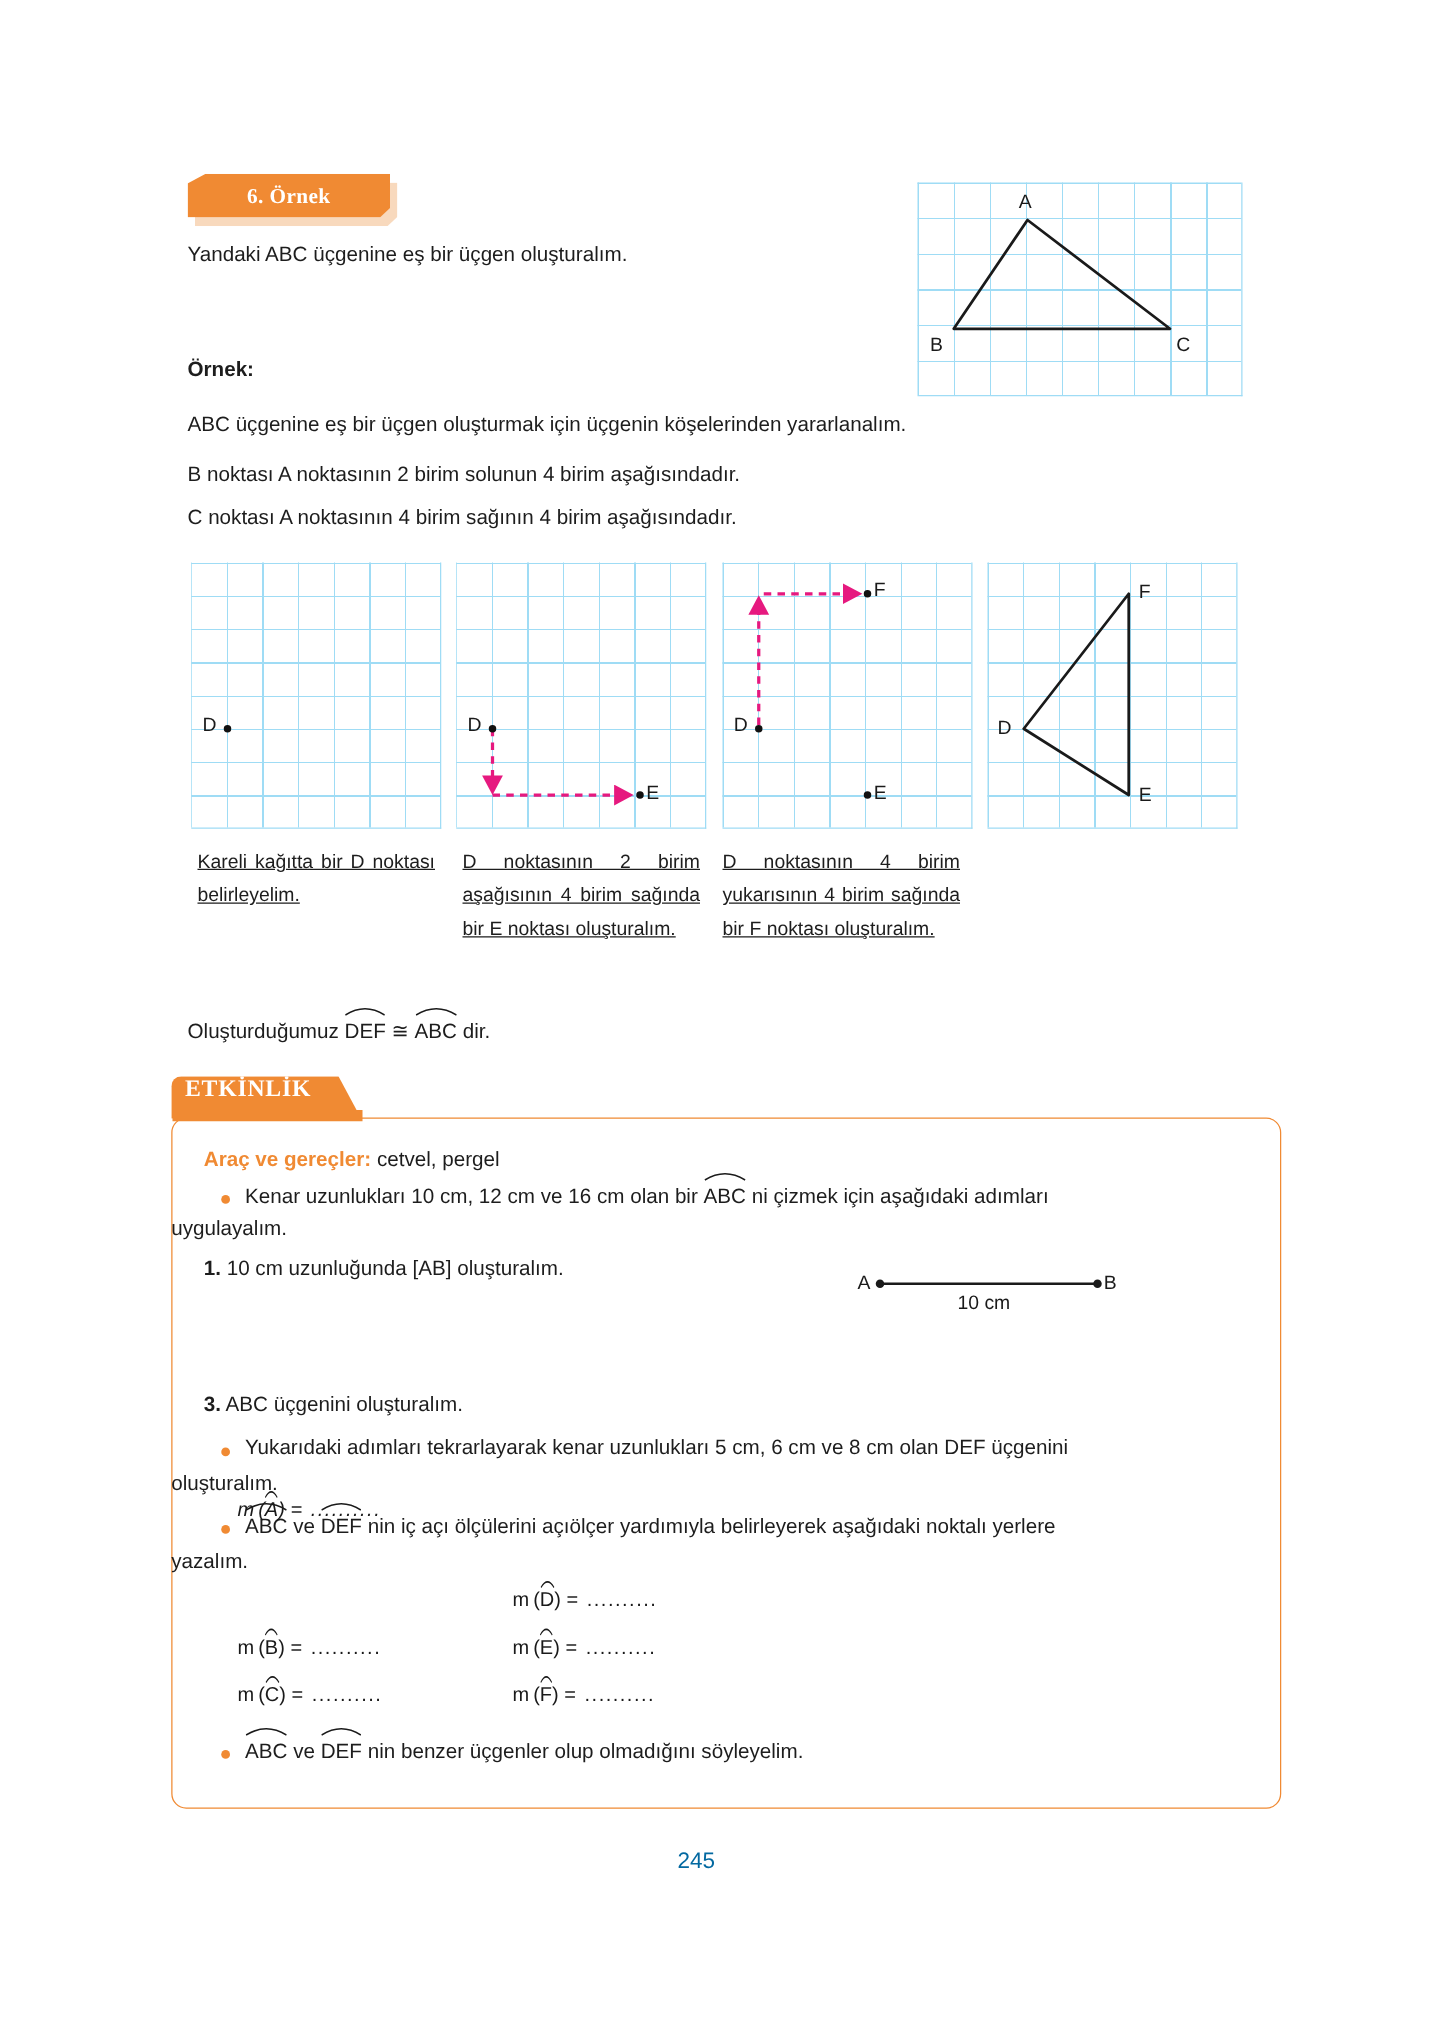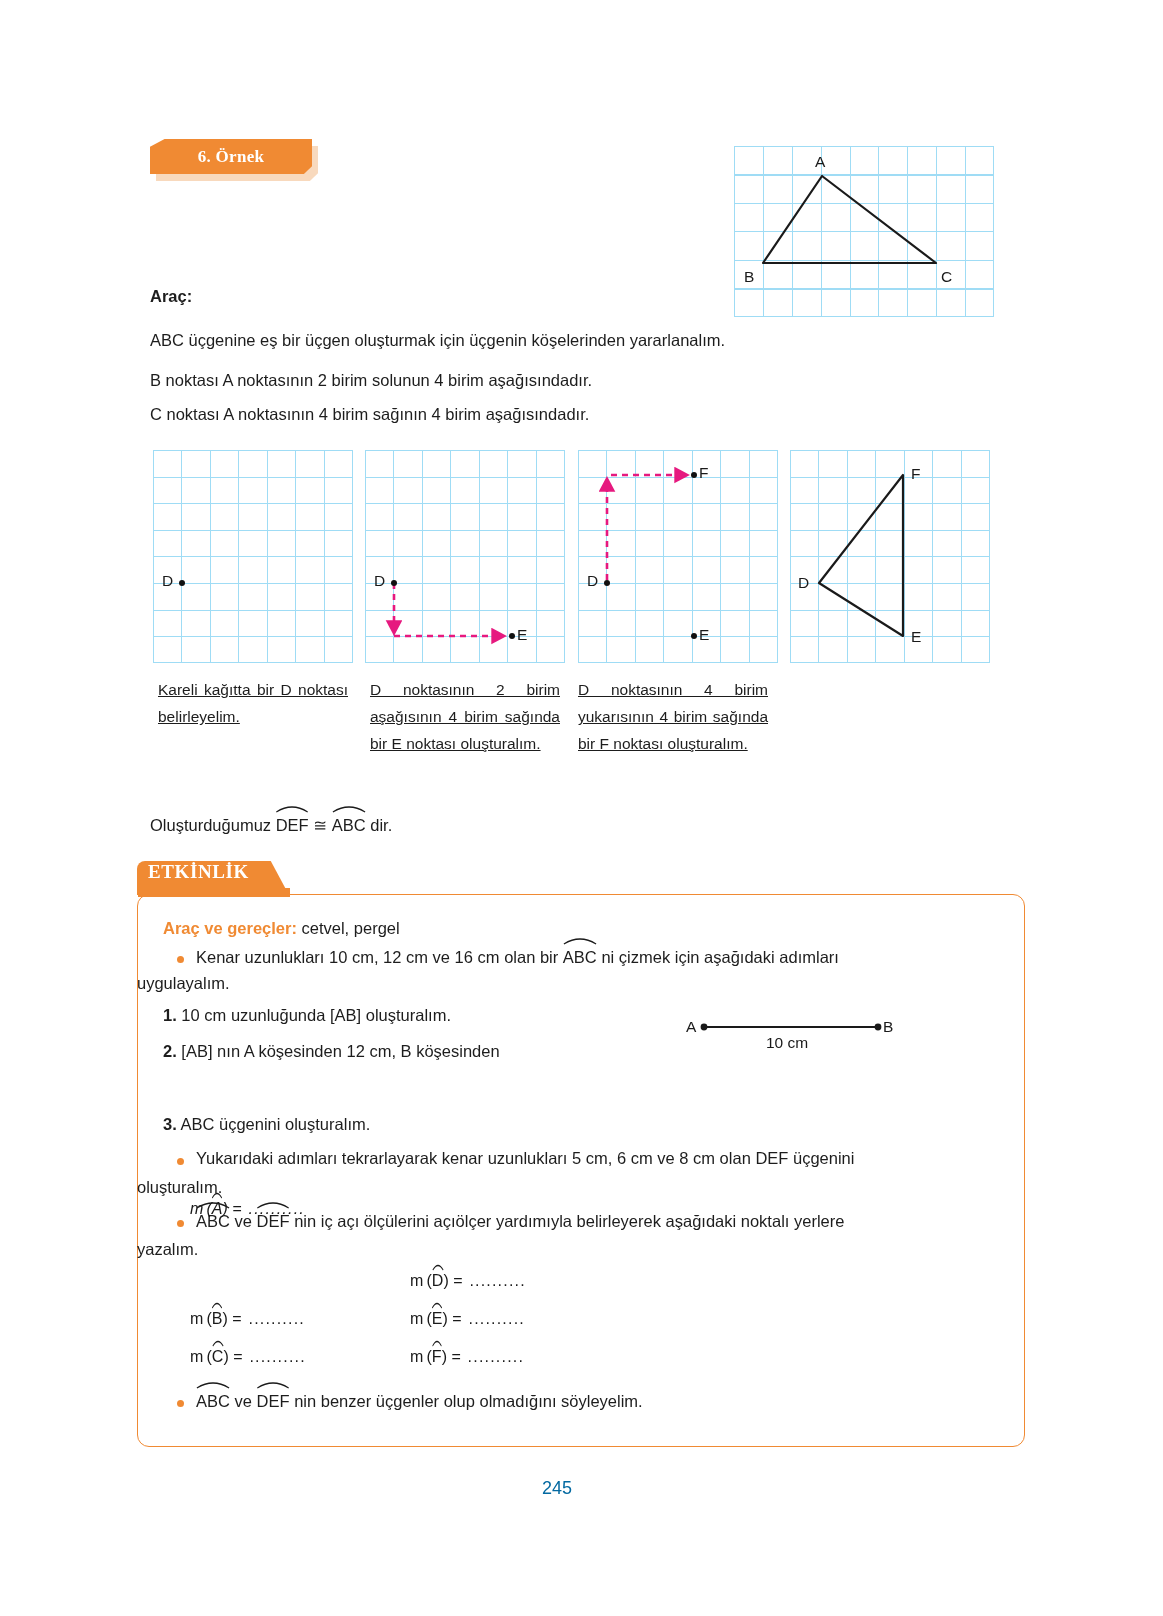--- a/index.html
+++ b/index.html
@@ -186,31 +186,32 @@
 </head>
 <body>
 
 <div class="page">
 
   <div class="ornek-tab-shadow"></div>
   <div class="ornek-tab">
     <span class="label">6. Örnek</span>
   </div>
 
+  <div class="ptext" style="left:150px; top:193px; width:560px;">Yandaki ABC üçgenine eş bir üçgen oluşturalım.</div>
 
   <div class="grid-top">
     <svg width="260" height="171" viewBox="0 0 260 171">
       <polygon points="88,30 202,117 29,117" fill="none" stroke="#1a1a1a" stroke-width="2.2" stroke-linejoin="round"></polygon>
     </svg>
     <span class="vlabel" style="left:81px; top:7px;">A</span>
     <span class="vlabel" style="left:10px; top:122px;">B</span>
     <span class="vlabel" style="left:207px; top:122px;">C</span>
   </div>
 
-  <div class="ptext bold" style="left:150px; top:285px;">Araç:</div>
+  <div class="ptext bold" style="left:150px; top:285px;">Örnek:</div>
   <div class="ptext" style="left:150px; top:329px; width:720px;">ABC üçgenine eş bir üçgen oluşturmak için üçgenin köşelerinden yararlanalım.</div>
   <div class="ptext" style="left:150px; top:369px; width:720px;">B noktası A noktasının 2 birim solunun 4 birim aşağısındadır.</div>
   <div class="ptext" style="left:150px; top:403px; width:720px;">C noktası A noktasının 4 birim sağının 4 birim aşağısındadır.</div>
 
   <div class="sgrid" id="sg1">
     <div class="dot" style="left:26px; top:130px;"></div>
     <span class="vlabel" style="left:9px; top:122px;">D</span>
   </div>
 
   <div class="sgrid" id="sg2">
@@ -317,24 +318,20 @@
     <svg width="220" height="52" viewBox="0 0 220 52">
       <line x1="18" y1="15" x2="192" y2="15" stroke="#1a1a1a" stroke-width="2"></line>
       <circle cx="18" cy="15" r="3.4" fill="#1a1a1a"></circle>
       <circle cx="192" cy="15" r="3.4" fill="#1a1a1a"></circle>
     </svg>
     <span class="vlabel" style="left:0px; top:6px;">A</span>
     <span class="vlabel" style="left:197px; top:6px;">B</span>
     <span class="vlabel" style="left:80px; top:22px;">10 cm</span>
   </div>
 
-  <div class="ptext" style="left:163px; top:1040px;">
-    <span class="bold">2.</span>
-    <span>[AB] nın A köşesinden 12 cm, B köşesinden</span>
-  </div>
 
   <div class="ptext" style="left:163px; top:1113px;">
     <span class="bold">3.</span>
     <span>ABC üçgenini oluşturalım.</span>
   </div>
 
   <div class="bullet" style="left:177px; top:1158px;"></div>
   <div class="ptext" style="left:196px; top:1147px; width:815px; text-align:justify;">Yukarıdaki adımları tekrarlayarak kenar uzunlukları 5 cm, 6 cm ve 8 cm olan DEF üçgenini</div>
   <div class="ptext" style="left:137px; top:1176px;">oluşturalım.</div>
 

